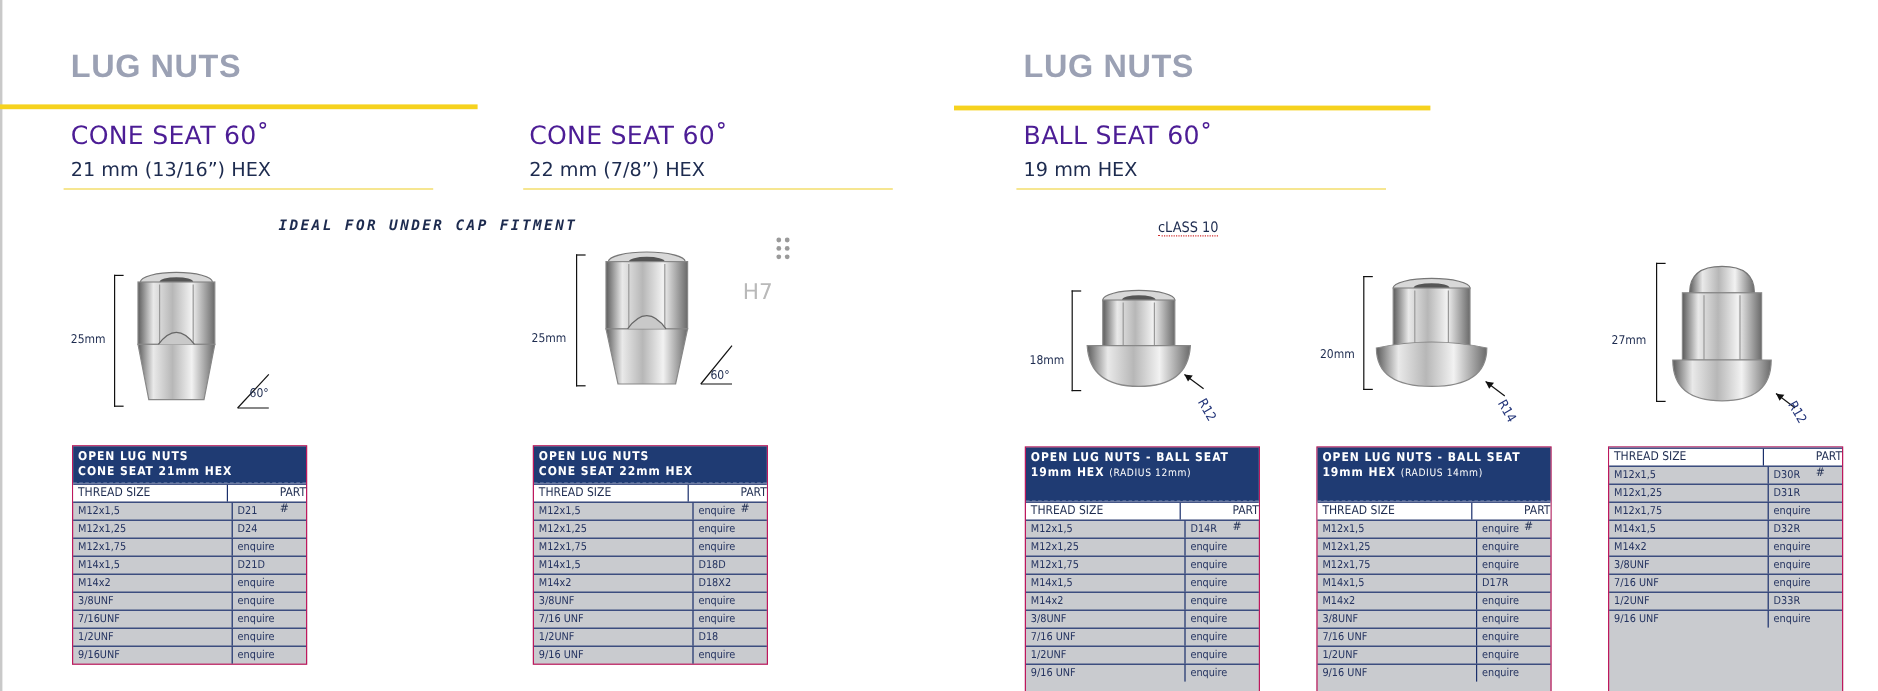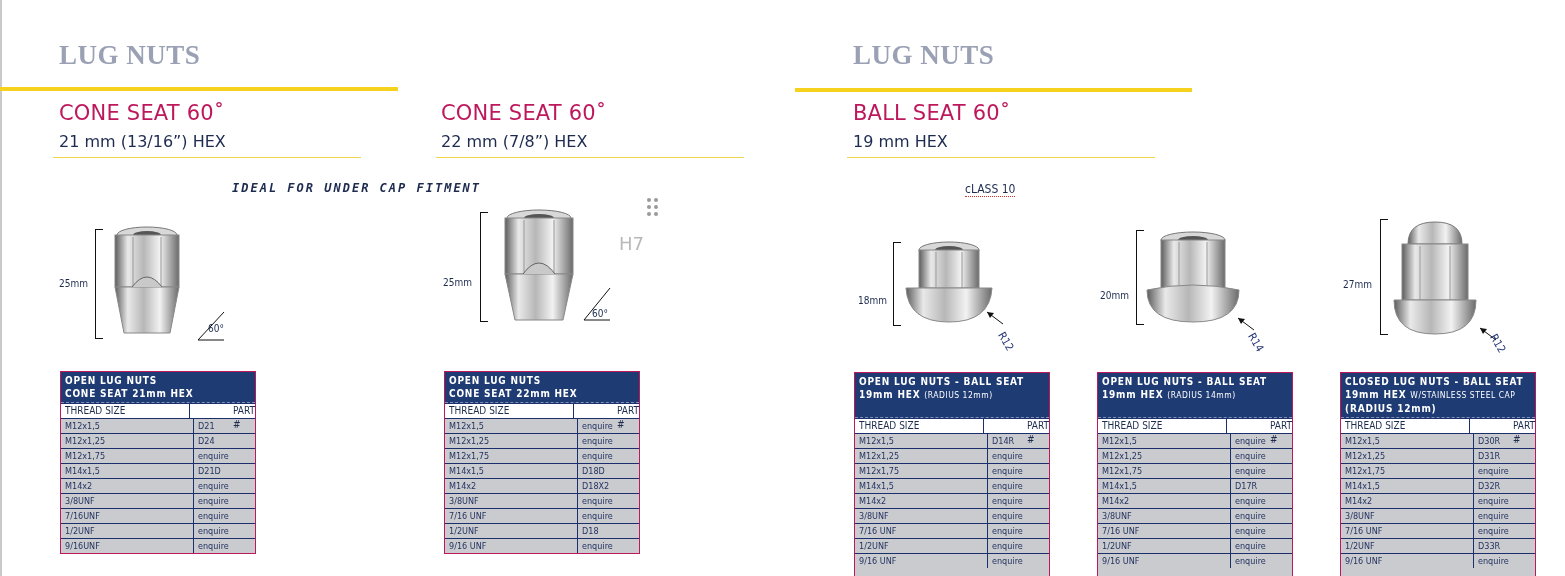--- a/index.html
+++ b/index.html
@@ -1,23 +1,23 @@
 <!DOCTYPE html>
 <html><head>
 <meta charset="utf-8">
 <style>
   * { box-sizing: border-box; margin: 0; padding: 0; }
   html, body { width: 1565px; height: 576px; background: #ffffff; overflow: hidden; }
   body { position: relative; font-family: "DejaVu Sans", sans-serif; color: #1d2b4f; }
   .edge { position: absolute; left: 0; top: 0; width: 2px; height: 576px; background: #c9c9c9; }
   .abs { position: absolute; }
-  .section-title { font-family: Liberation Serif, serif; font-weight: bold; font-size: 27px; color: #9ba1b4; letter-spacing: 0.5px; }
+  .section-title { font-family: Liberation Sans, sans-serif; font-weight: bold; font-size: 27px; color: #9ba1b4; letter-spacing: 0.5px; }
   .yellow-thick { height: 4px; background: #f6d21e; }
   .yellow-thin { height: 1px; background: #f0d64a; }
-  .sub-title { font-size: 21px; color: #be185d; letter-spacing: 0.2px; }
+  .sub-title { font-size: 21px; color: #4c1d95; letter-spacing: 0.2px; }
   .sub-hex { font-size: 16px; color: #1d2b4f; }
   .tagline { font-family: "DejaVu Sans Mono", monospace; font-style: italic; font-weight: bold; font-size: 12px; color: #1d2b4f; letter-spacing: 2px; }
   .class-label { font-family: "DejaVu Sans Condensed", "DejaVu Sans", sans-serif; font-size: 12px; color: #1d2b4f; border-bottom: 1px dotted #d03030; }
   .h7 { font-family: "DejaVu Sans", sans-serif; font-size: 18px; color: #b9b9b9; }
   .grip { display: grid; grid-template-columns: 4px 4px; gap: 3px; }
   .grip span { width: 4px; height: 4px; border-radius: 50%; background: #9a9a9a; }
   .dim-label { font-family: "DejaVu Sans Condensed", "DejaVu Sans", sans-serif; font-size: 10px; color: #1d2b4f; }
   .bracket { border: 1.5px solid #111; border-right: none; width: 8px; }
   .nut svg { display: block; }
   .angle-label { font-size: 10px; color: #1d2b4f; font-family: "DejaVu Sans Condensed", "DejaVu Sans", sans-serif; }
@@ -356,25 +356,20 @@
         <div class="c2">enquire</div>
       </div>
       <div class="spec-row">
         <div class="c1">9/16 UNF</div>
         <div class="c2">enquire</div>
       </div>
     </div>
 </div>
 
 <div class="spec-table" style="left:1340px; top:372px; height:206px;">
-  <div class="spec-head" style="height:45px;">
-    <div>CLOSED LUG NUTS - BALL SEAT</div>
-    <div><span>19mm HEX</span> <span class="small">W/STAINLESS STEEL CAP</span></div>
-    <div>(RADIUS 12mm)</div>
-  </div>
   <div class="spec-row header">
     <div class="c1">THREAD SIZE</div>
     <div class="c2">PART #</div>
   </div>
   <div class="rows">
       <div class="spec-row">
         <div class="c1">M12x1,5</div>
         <div class="c2">D30R</div>
       </div>
       <div class="spec-row">

